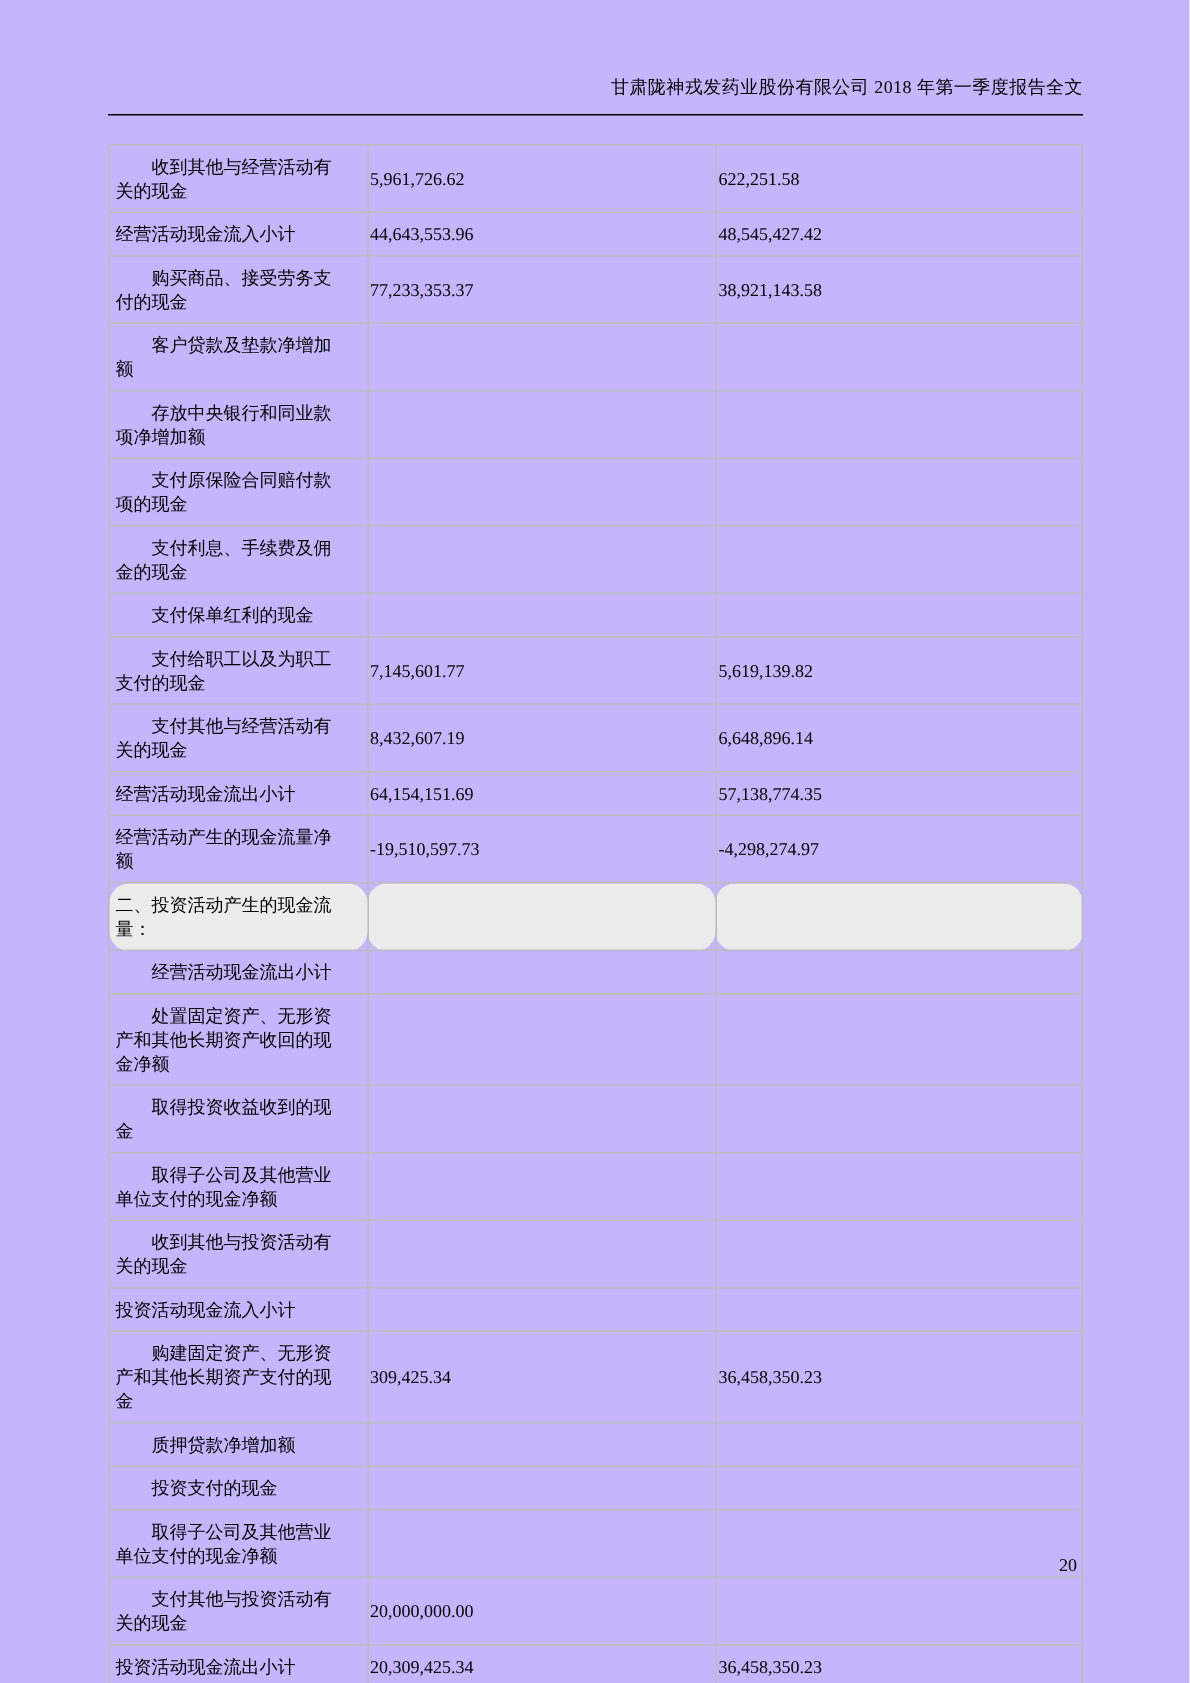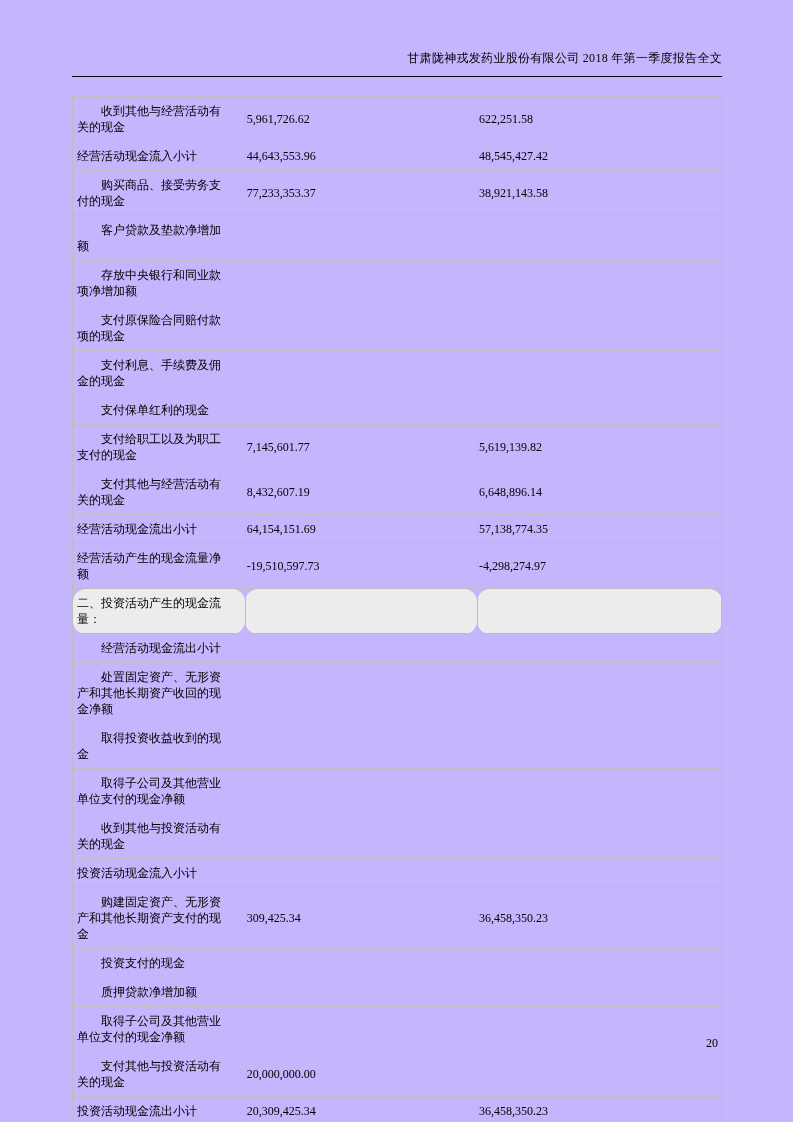--- a/index.html
+++ b/index.html
@@ -176,26 +176,26 @@
             <td class="label">投资活动现金流入小计</td>
             <td class="val"></td>
             <td class="val val3"></td>
           </tr>
           <tr>
             <td class="label indent">购建固定资产、无形资产和其他长期资产支付的现金</td>
             <td class="val">309,425.34</td>
             <td class="val val3">36,458,350.23</td>
           </tr>
           <tr>
+            <td class="label indent">质押贷款净增加额</td>
+            <td class="val"></td>
+            <td class="val val3"></td>
+          </tr>
+          <tr>
             <td class="label indent">投资支付的现金</td>
-            <td class="val"></td>
-            <td class="val val3"></td>
-          </tr>
-          <tr>
-            <td class="label indent">质押贷款净增加额</td>
             <td class="val"></td>
             <td class="val val3"></td>
           </tr>
           <tr>
             <td class="label indent">取得子公司及其他营业单位支付的现金净额</td>
             <td class="val"></td>
             <td class="val val3"></td>
           </tr>
           <tr>
             <td class="label indent">支付其他与投资活动有关的现金</td>

